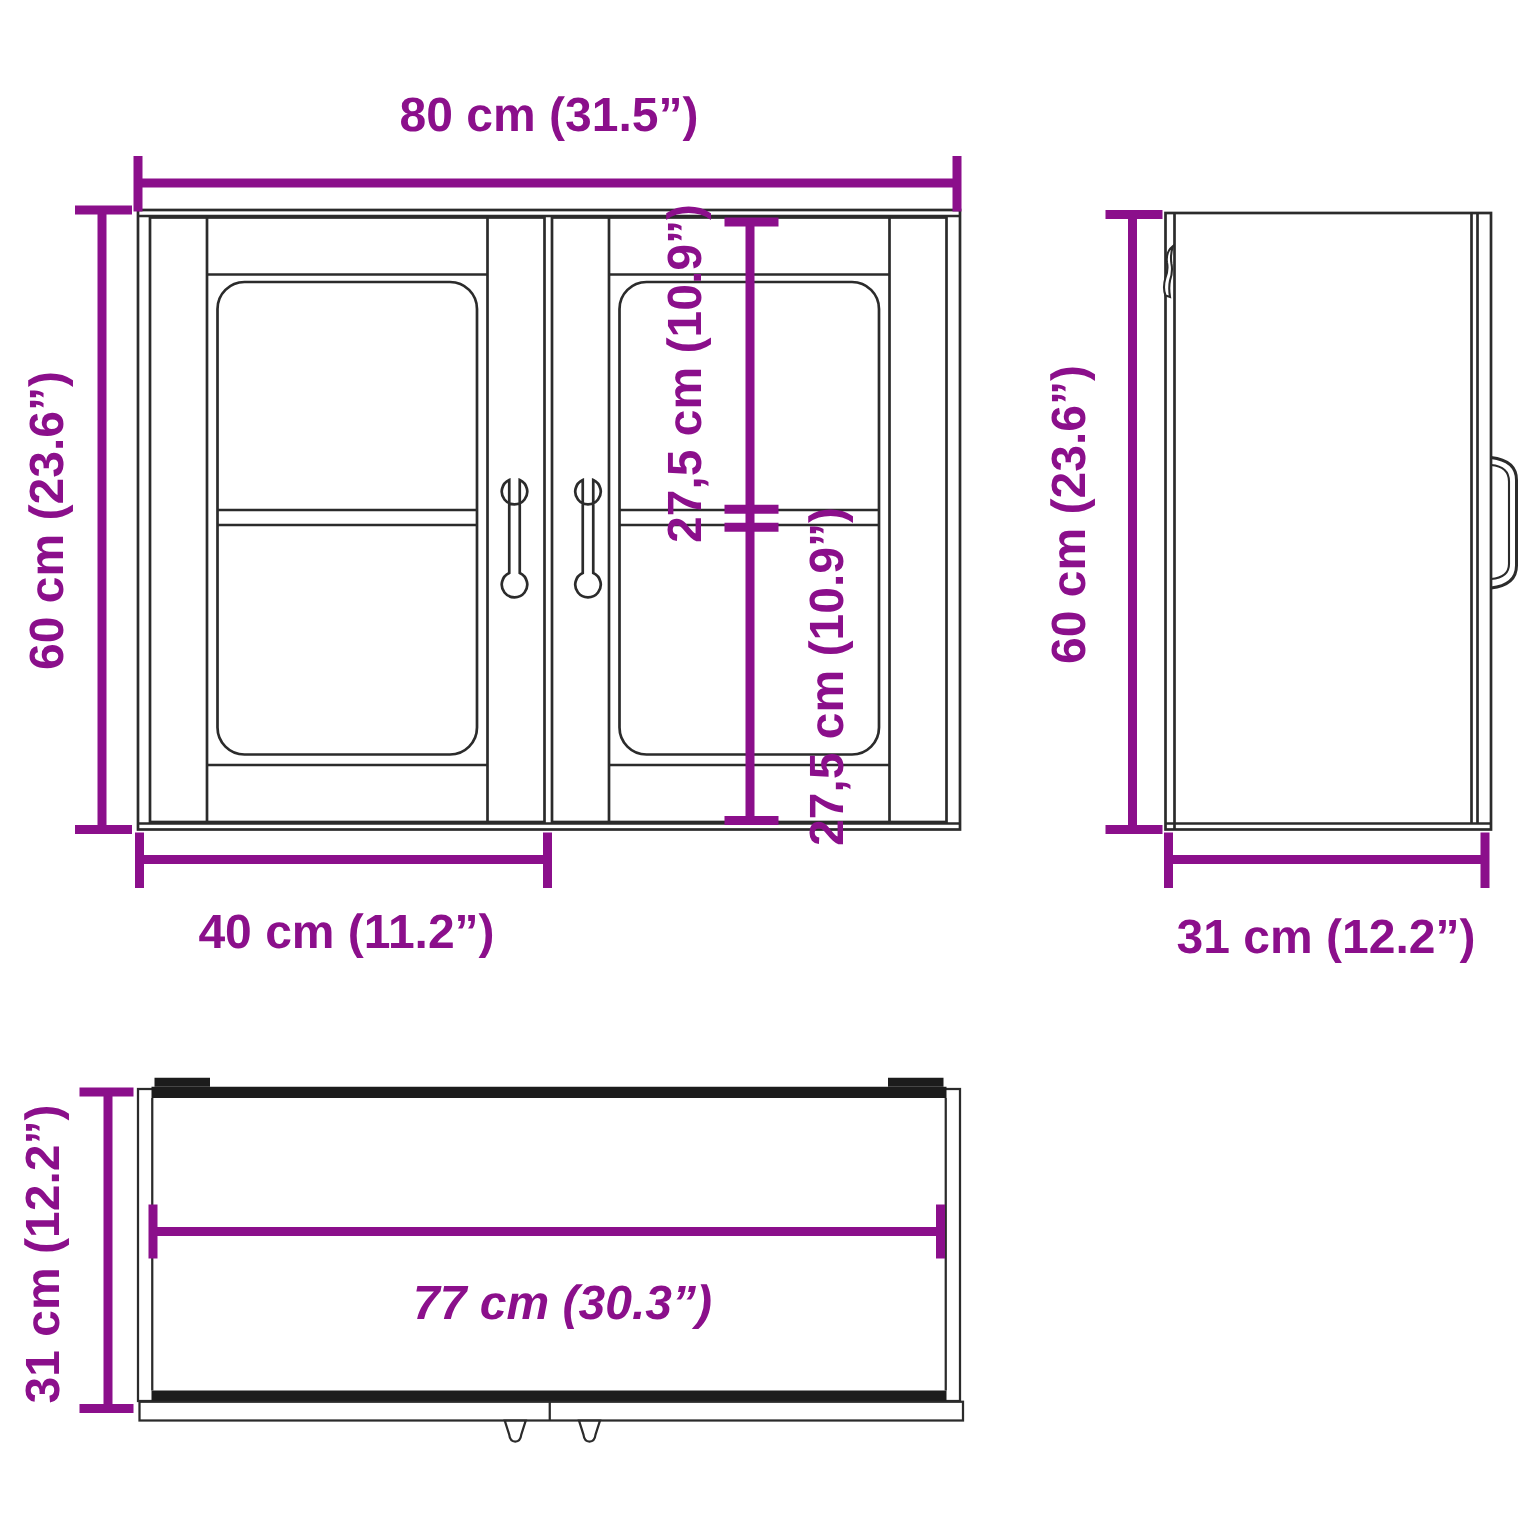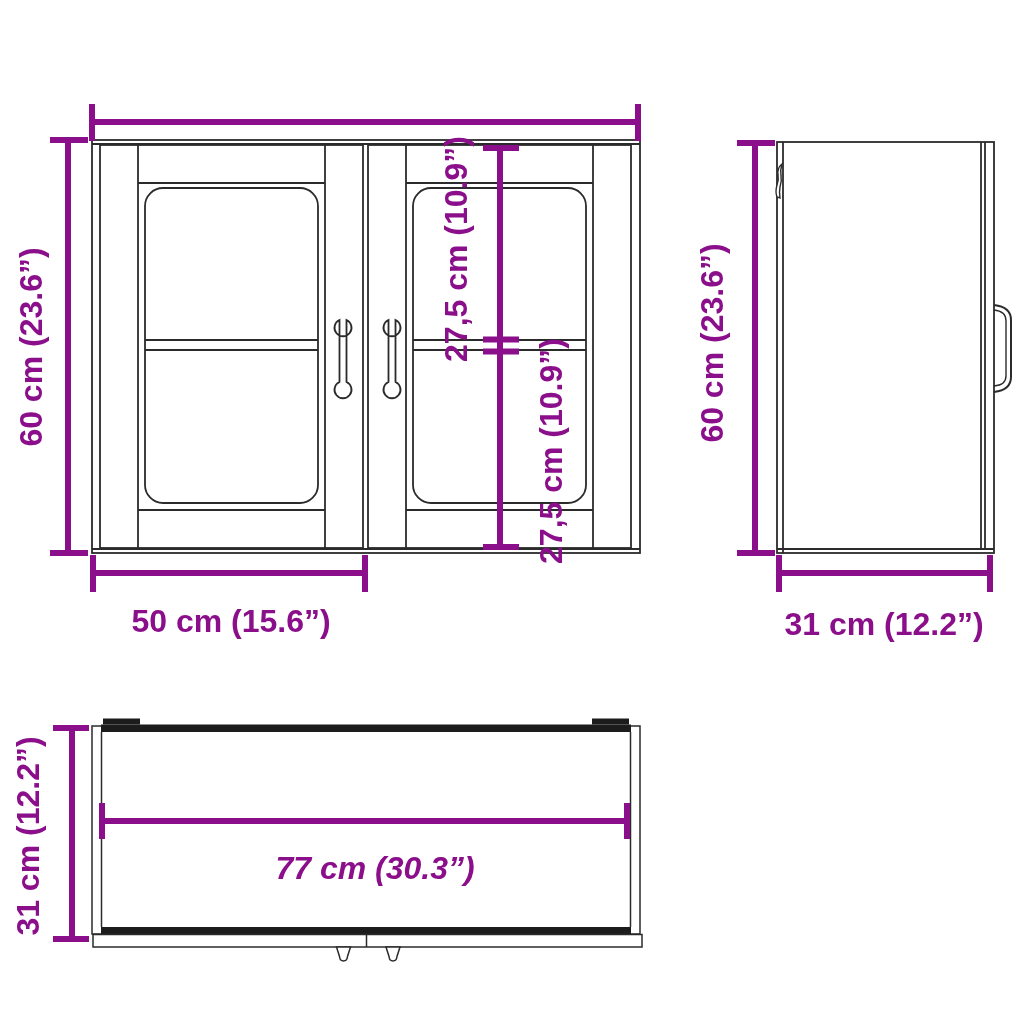--- a/index.html
+++ b/index.html
@@ -130,28 +130,29 @@
       <line x1="102" y1="821" x2="627" y2="821"></line>
       <line x1="102" y1="803" x2="102" y2="839"></line>
       <line x1="627" y1="803" x2="627" y2="839"></line>
 
       <line x1="72" y1="728" x2="72" y2="939"></line>
       <line x1="53" y1="728" x2="89" y2="728"></line>
       <line x1="53" y1="939" x2="89" y2="939"></line>
     </g>
   </svg>
 
+  <div class="dim" style="left:366px;top:76px;">80 cm (31.5”)</div>
 
   <div class="dim rot" style="left:31px;top:347px;">60 cm (23.6”)</div>
 
   <div class="dim rot" style="left:456px;top:249px;">27,5 cm (10.9”)</div>
 
   <div class="dim rot" style="left:551px;top:451px;">27,5 cm (10.9”)</div>
 
-  <div class="dim" style="left:231px;top:621px;">50 cm (15.6”)</div>
+  <div class="dim" style="left:231px;top:621px;">40 cm (11.2”)</div>
 
   <div class="dim rot" style="left:712px;top:343px;">60 cm (23.6”)</div>
 
   <div class="dim" style="left:884px;top:624px;">31 cm (12.2”)</div>
 
   <div class="dim" style="left:375px;top:868px;font-style:italic;">77 cm (30.3”)</div>
 
   <div class="dim rot" style="left:28px;top:836px;">31 cm (12.2”)</div>
 
 </div>

